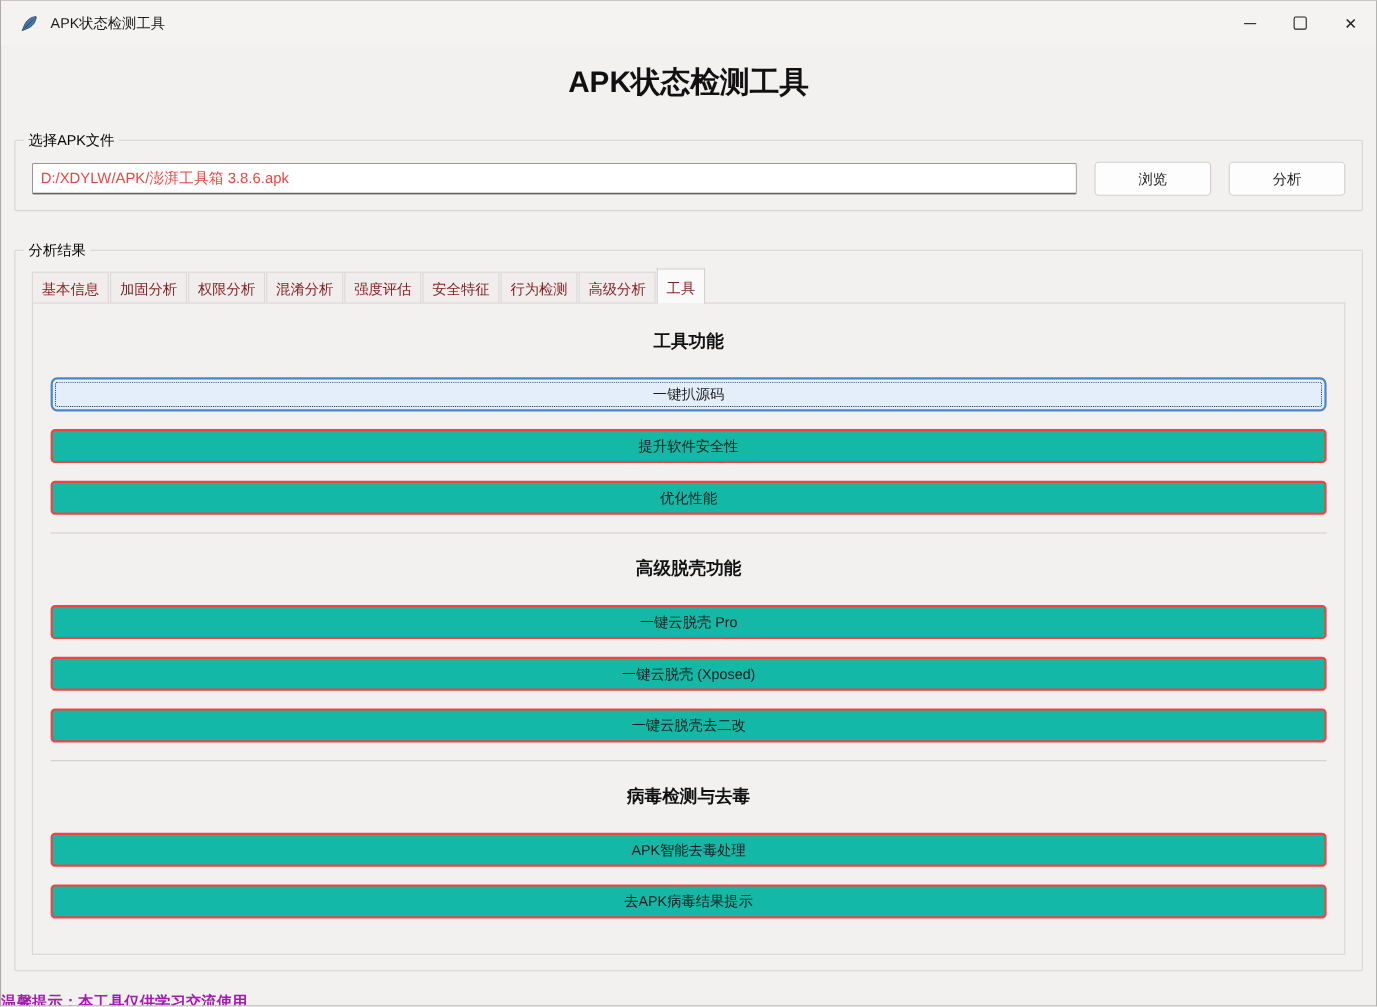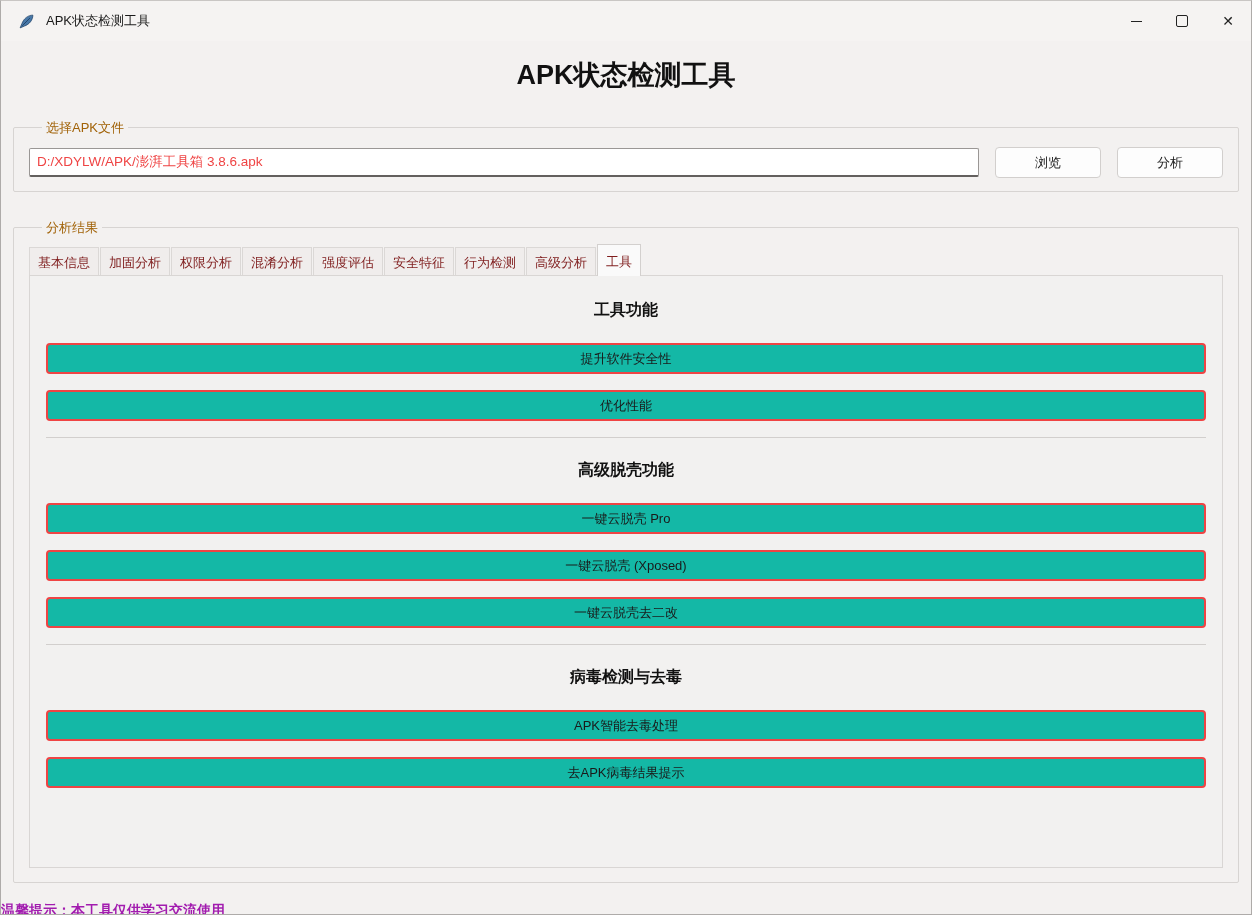--- a/index.html
+++ b/index.html
@@ -14,21 +14,21 @@
   .titlebar .title-text{margin-left:11px;font-size:13px;color:#1a1a1a;}
   .win-controls{margin-left:auto;display:flex;height:100%;}
   .win-btn{width:46px;height:100%;display:flex;align-items:center;justify-content:center;cursor:default;}
   .glyph-min{width:11px;height:1px;background:#222;}
   .glyph-max{width:10px;height:10px;border:1.2px solid #222;border-radius:2px;}
   .glyph-close{font-size:14px;color:#222;line-height:1;}
   
   .main-heading{margin:16px 0 10px;text-align:center;font-size:27px;font-weight:700;color:#111;}
   
   .labelframe{position:relative;margin:24px 12px 0;border:1px solid #d7d4d2;border-radius:2px;}
-  .lf-label{position:absolute;top:-9px;left:8px;background:#f3f1f0;padding:0 4px;font-size:13px;color:#a16207;margin-left:20px;}
+  .lf-label{position:absolute;top:-9px;left:8px;background:#f3f1f0;padding:0 4px;font-size:13px;color:#000000;}
   
   .file-frame{margin-top:34px;}
   .file-row{display:flex;align-items:center;gap:16px;padding:19px 15px 13px;}
   .path-entry{
     flex:1;height:29px;box-sizing:border-box;background:#fff;
     border:1px solid #9a9795;border-bottom:2px solid #63605e;border-radius:2px;
     padding:0 7px;font-size:13.5px;color:#ef4444;font-family:inherit;outline:none;
   }
   .std-btn{
     width:106px;height:31px;box-sizing:border-box;background:#fdfdfd;
@@ -113,20 +113,21 @@
       <span class="tab">强度评估</span>
       <span class="tab">安全特征</span>
       <span class="tab">行为检测</span>
       <span class="tab">高级分析</span>
       <span class="tab selected">工具</span>
     </div>
 
     <div class="pane">
 
       <div class="section-heading">工具功能</div>
+      <button class="tool-btn focused">一键扒源码</button>
       <button class="tool-btn">提升软件安全性</button>
       <button class="tool-btn">优化性能</button>
 
       <div class="separator"></div>
 
       <div class="section-heading">高级脱壳功能</div>
       <button class="tool-btn">一键云脱壳 Pro</button>
       <button class="tool-btn">一键云脱壳 (Xposed)</button>
       <button class="tool-btn">一键云脱壳去二改</button>
 

